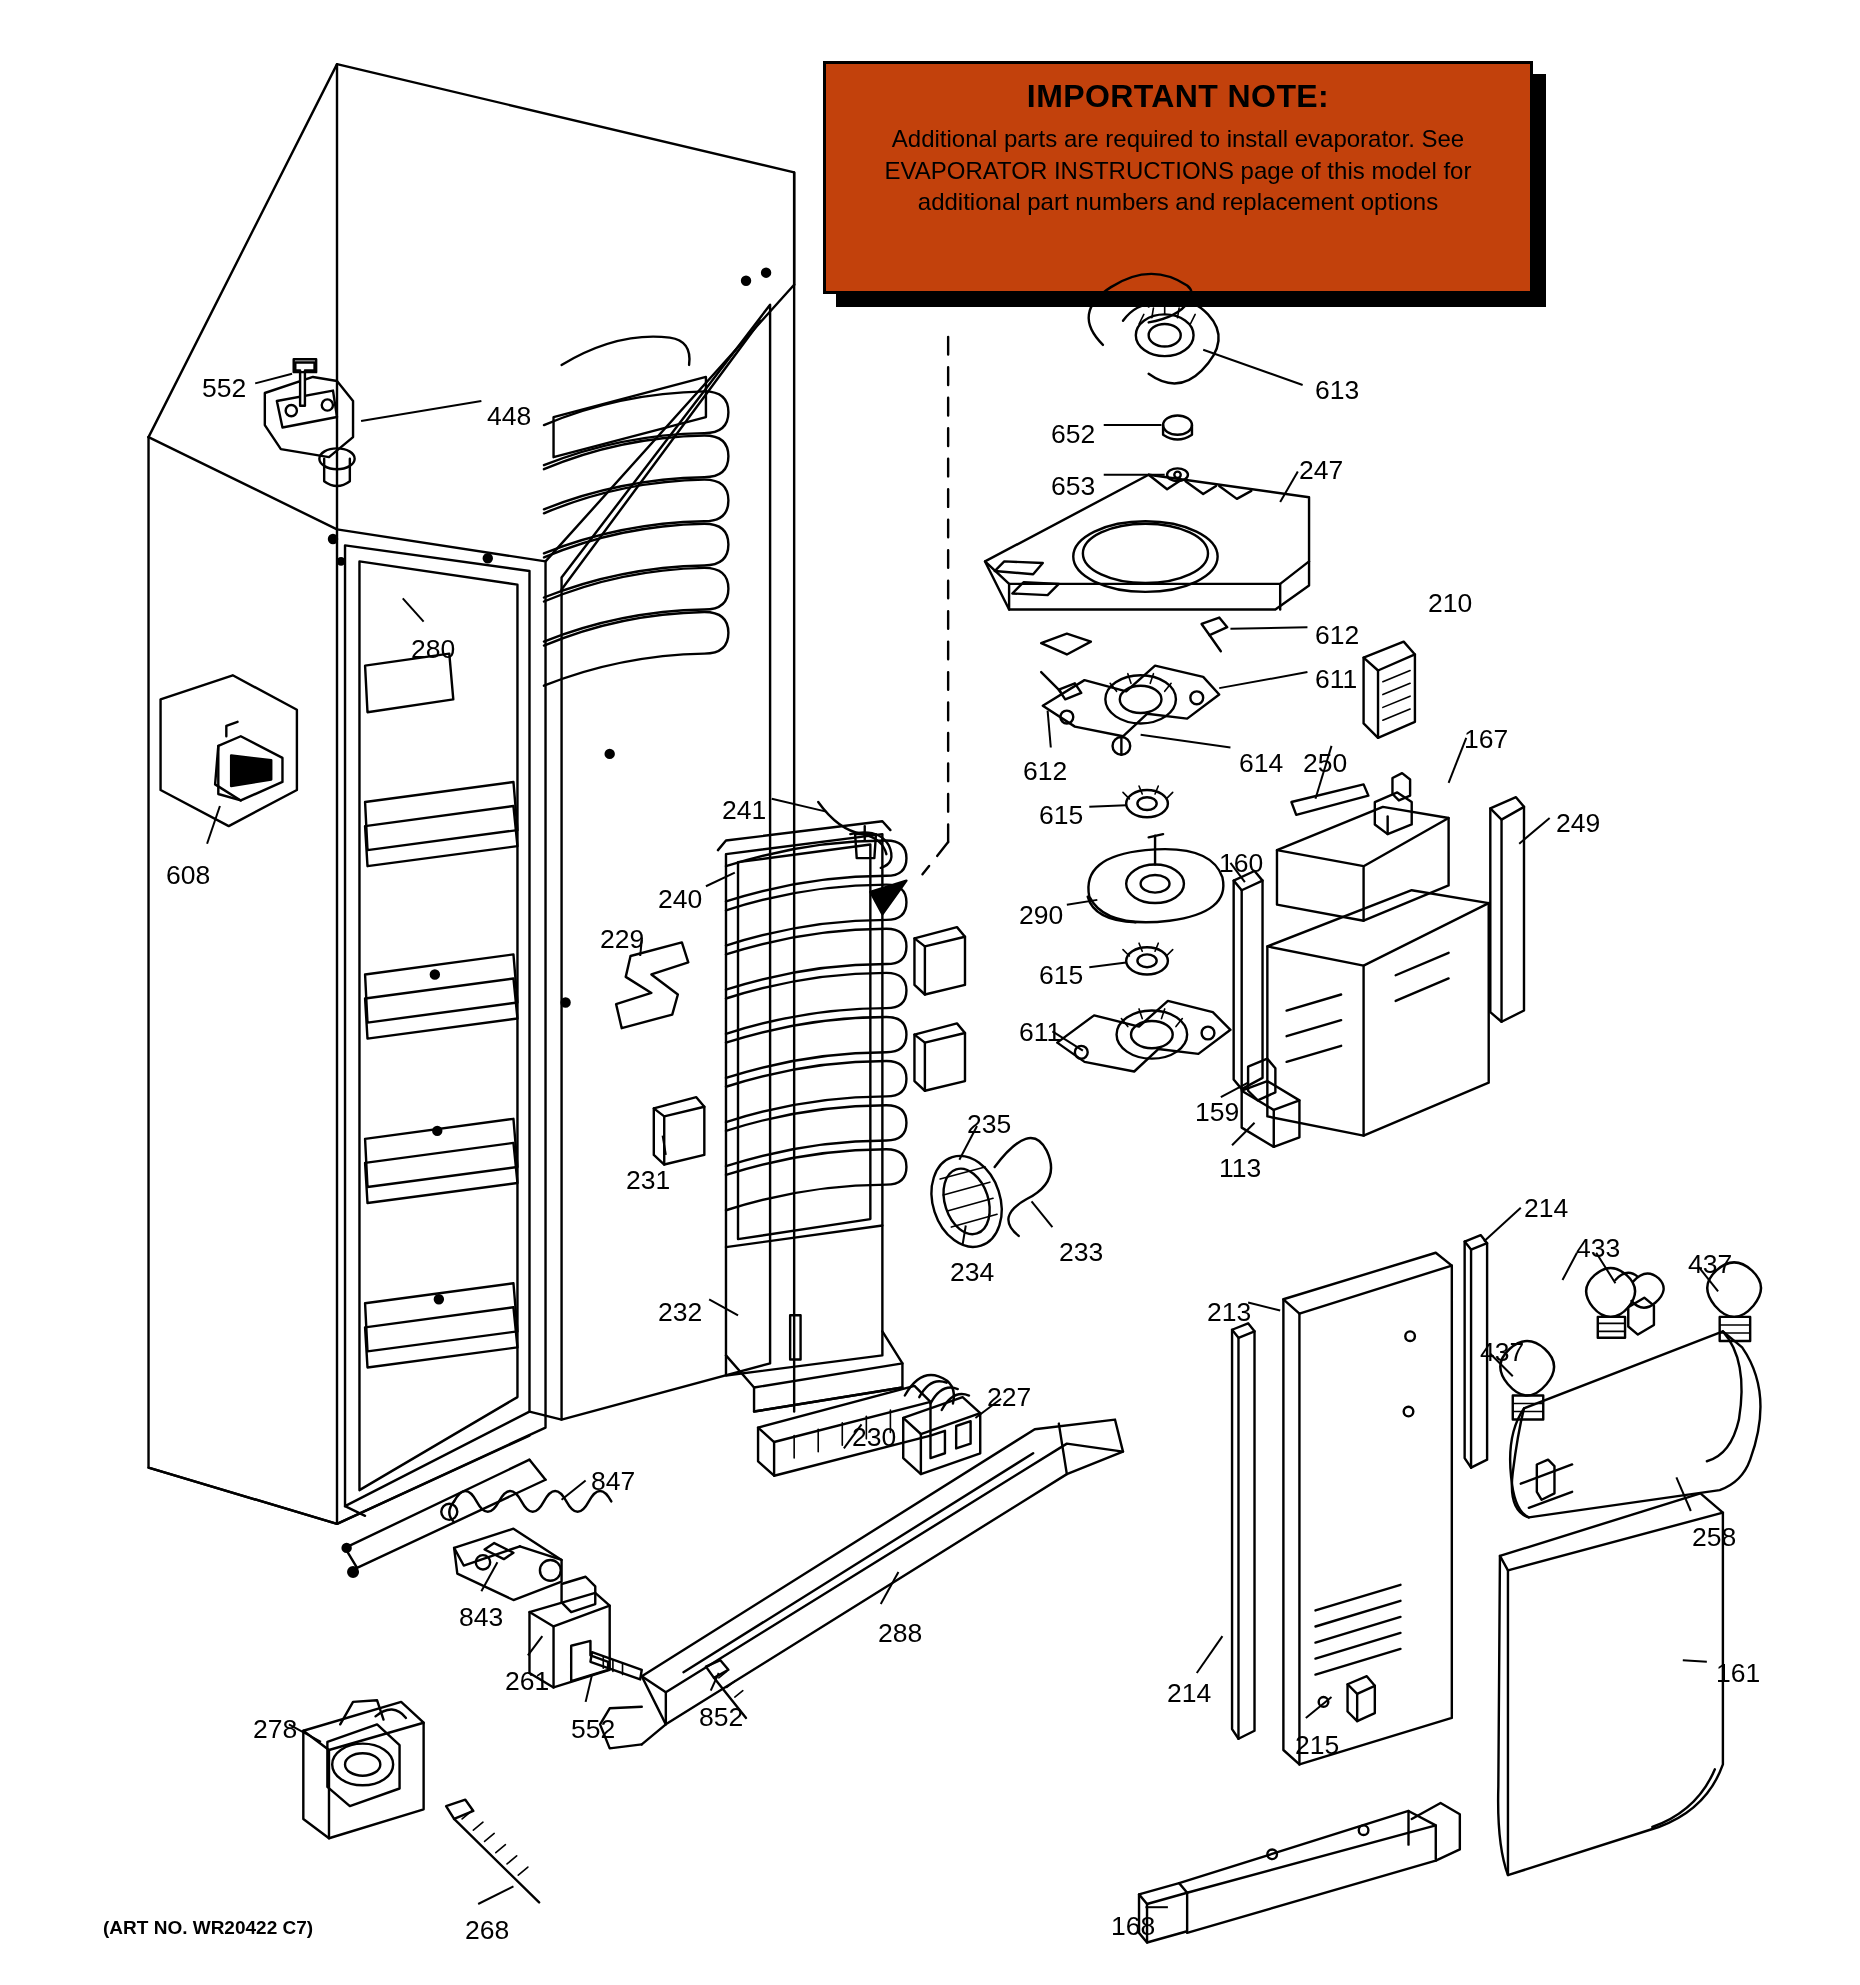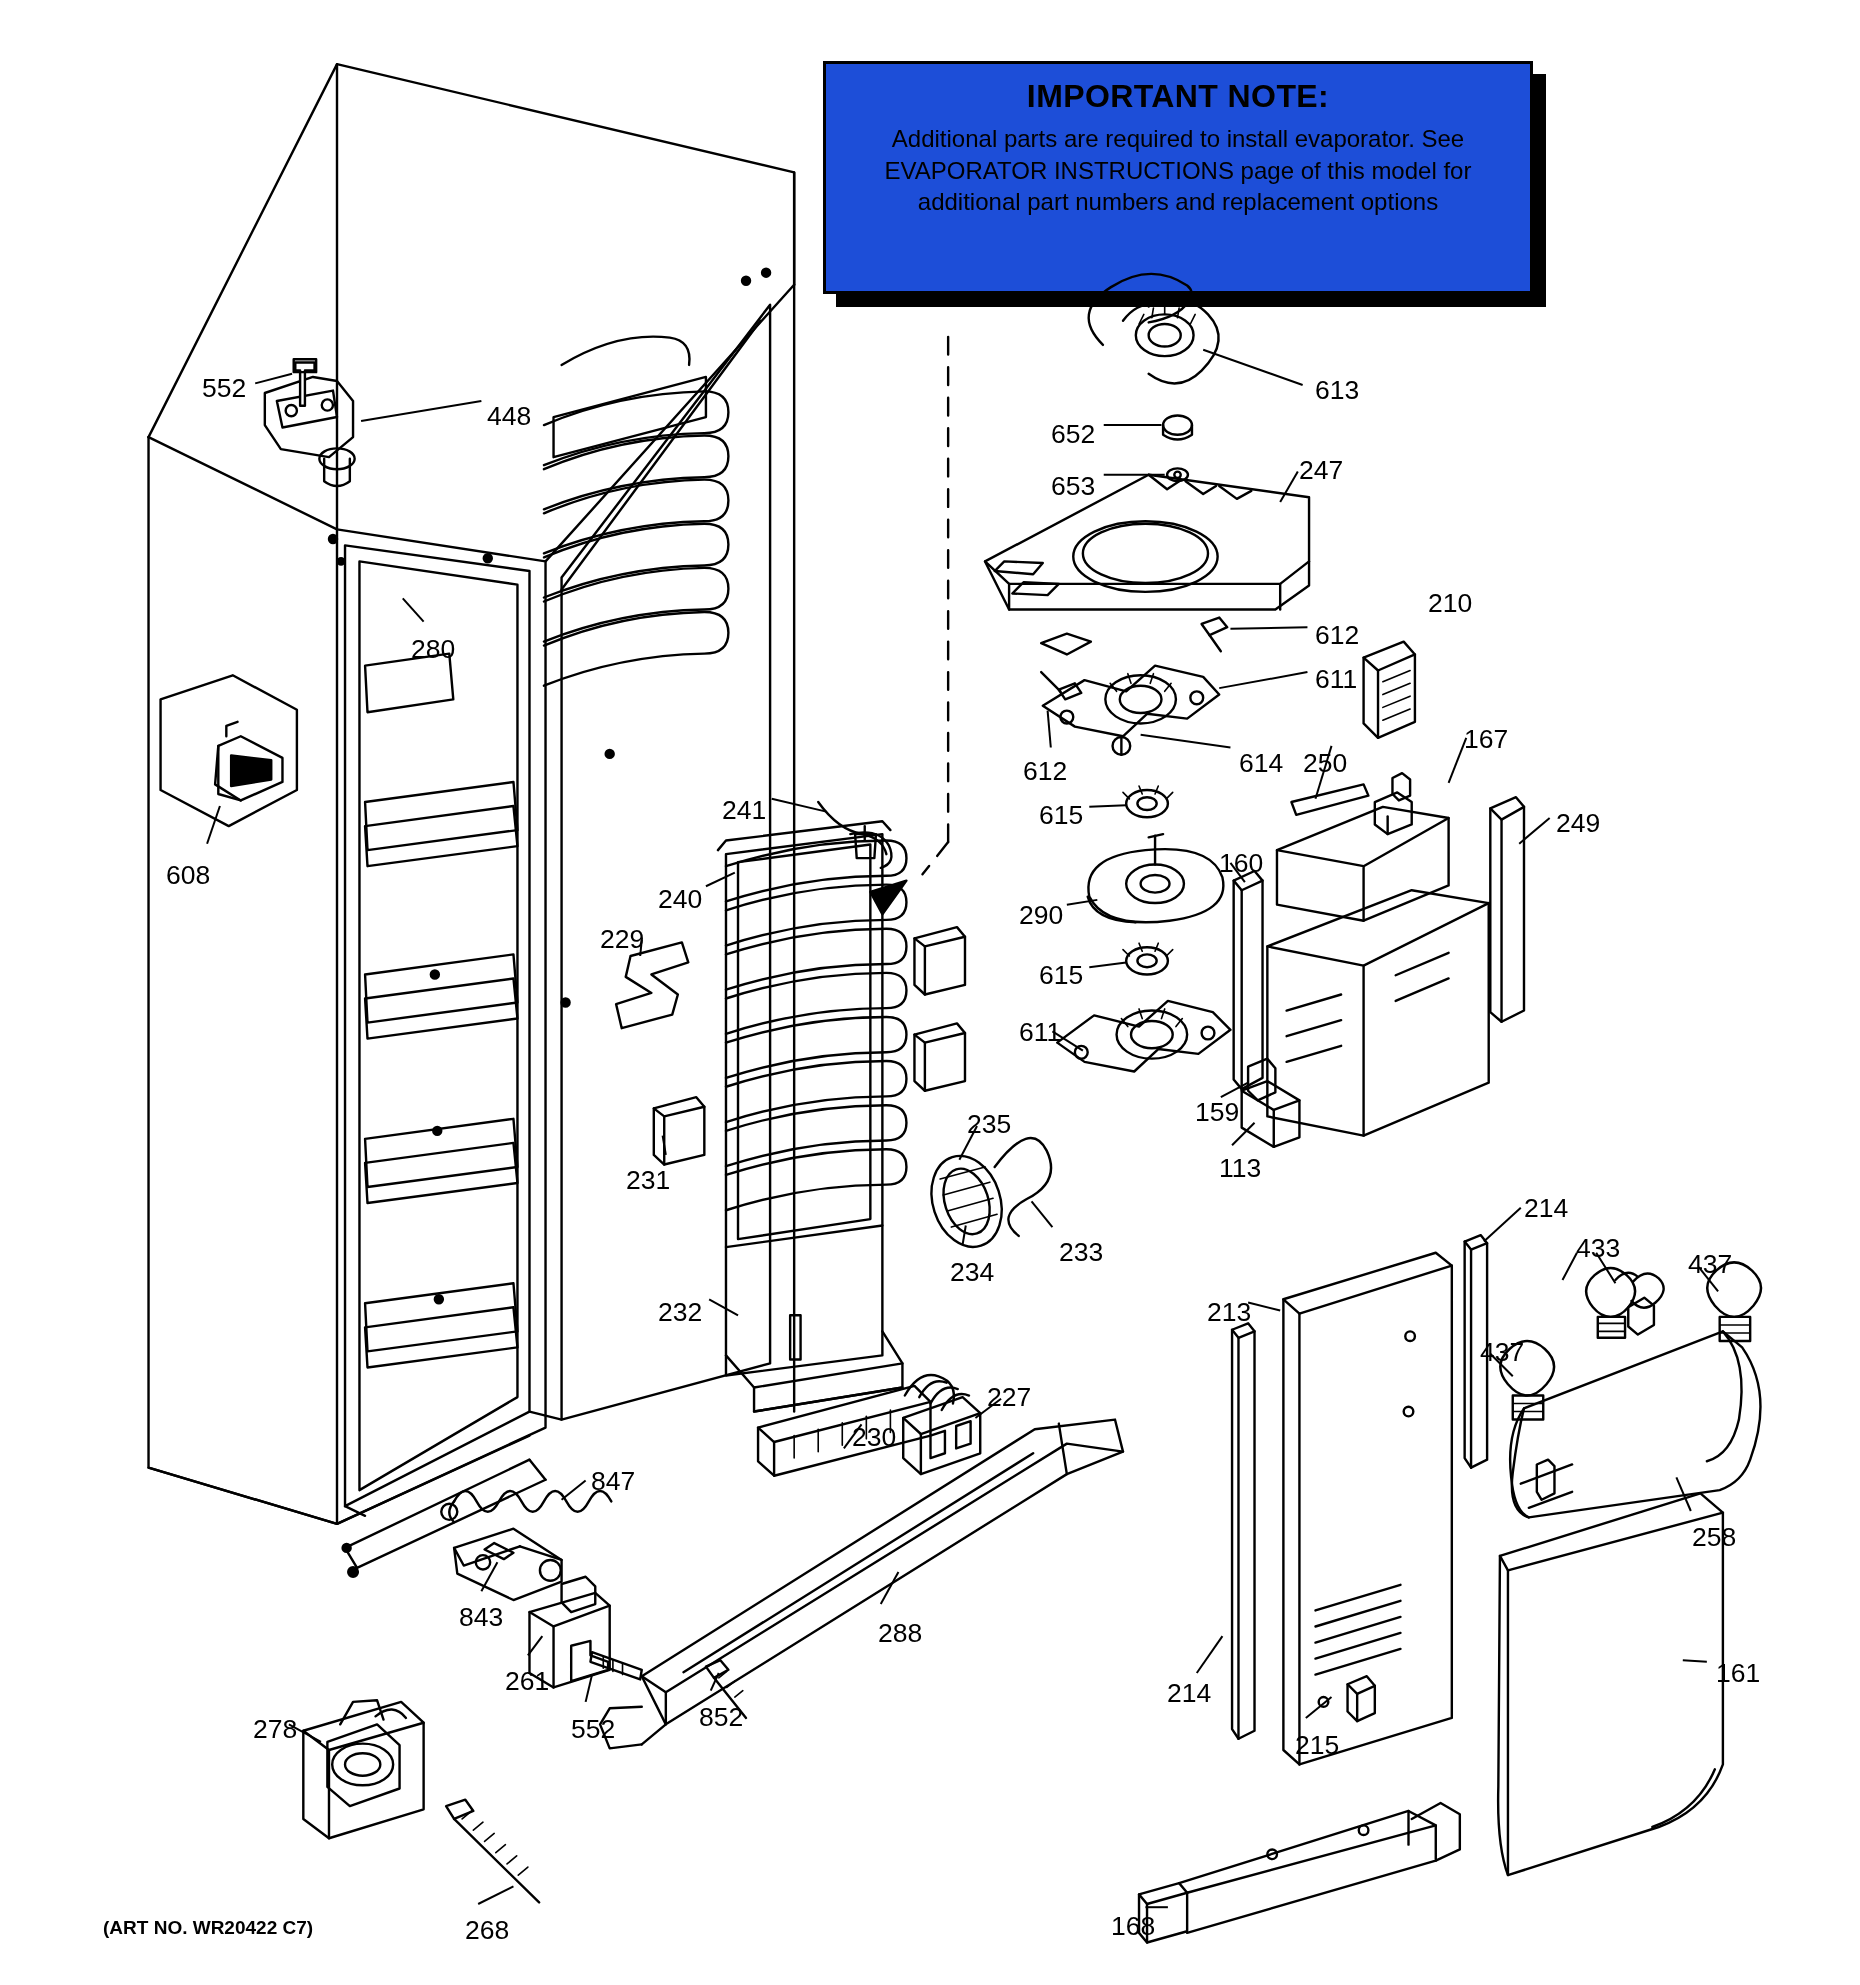--- a/index.html
+++ b/index.html
@@ -25,21 +25,21 @@
     width: 710px;
     height: 233px;
     background: #000000;
   }
   #note-box {
     position: absolute;
     left: 823px;
     top: 61px;
     width: 710px;
     height: 233px;
-    background: #1d4ed8;
+    background: #c2410c;
     border: 3.2px solid #000000;
     box-sizing: border-box;
     display: flex;
     flex-direction: column;
     align-items: center;
     justify-content: flex-start;
     padding-top: 14.4px;
   }
   #note-title {
     font-size: 32px;

